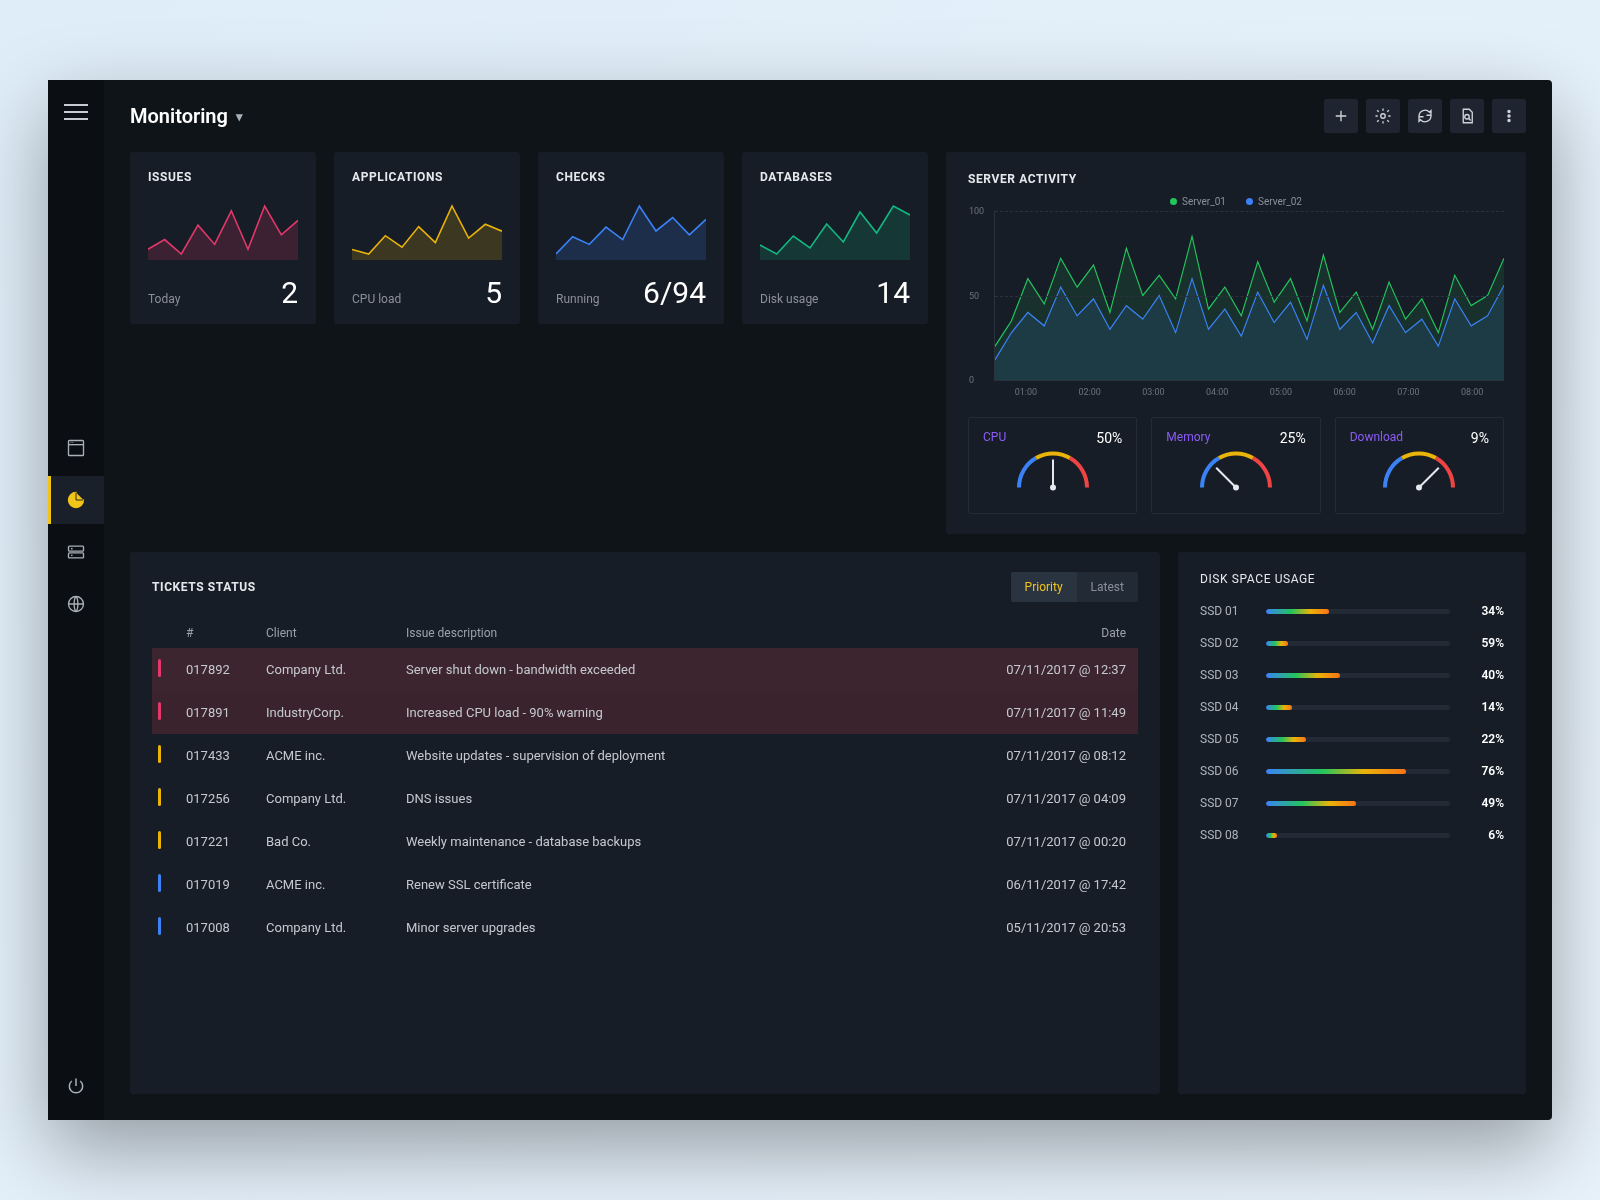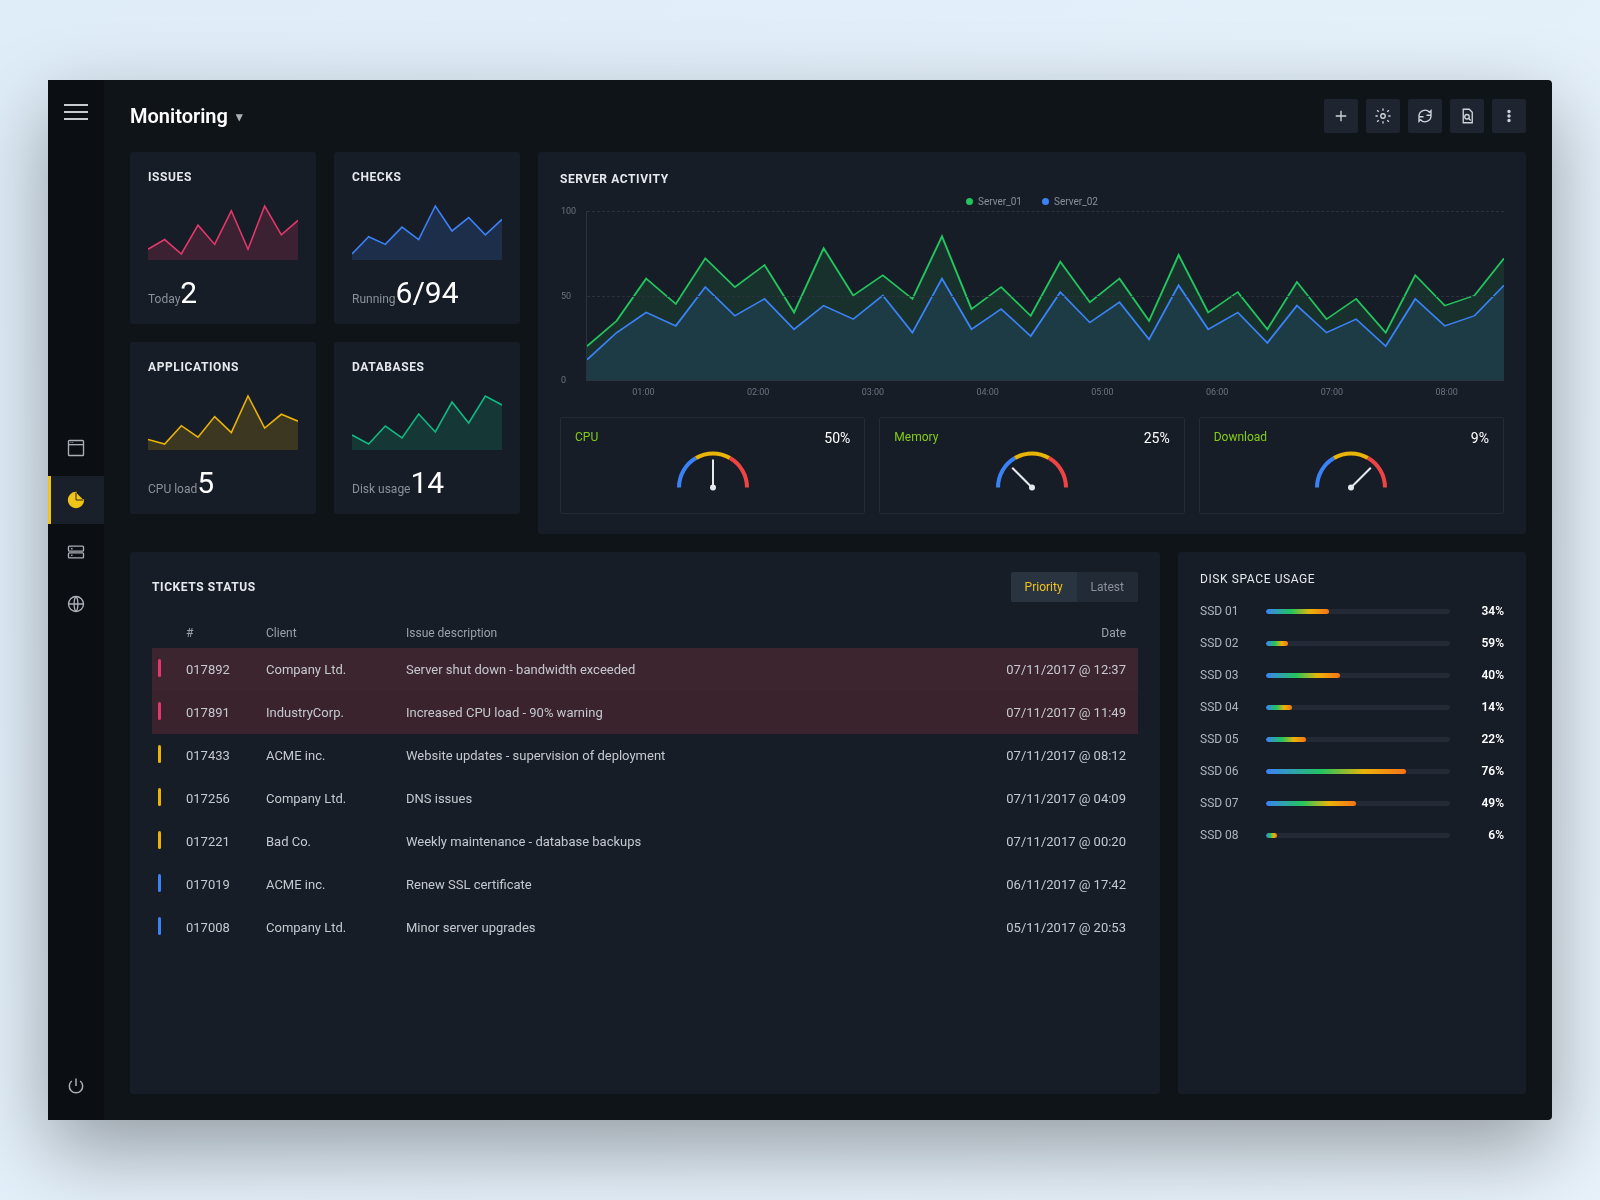--- a/index.html
+++ b/index.html
@@ -30,43 +30,43 @@
   .main{flex:1;display:flex;flex-direction:column;}
   .topbar{height:72px;display:flex;align-items:center;padding:0 26px;}
   .title{color:#fff;font-size:20px;font-weight:600;display:flex;align-items:center;gap:8px;}
   .title .chev{font-size:13px;color:#aab0b8;}
   .top-actions{margin-left:auto;display:flex;gap:8px;}
   .iconbtn{width:34px;height:34px;background:#1e2530;display:flex;align-items:center;justify-content:center;border-radius:2px;cursor:pointer;}
   .iconbtn svg{width:18px;height:18px;stroke:#d0d4da;fill:none;stroke-width:1.8;}
   .content{flex:1;padding:0 26px 26px 26px;display:flex;flex-direction:column;gap:18px;overflow:hidden;}
   .row{display:flex;gap:18px;}
   
-  .statcol{display:flex;flex-direction:column;gap:18px;}
+  .statcol{display:flex;flex-direction:row;gap:18px;}
   .statcard{width:186px;height:172px;background:#171d27;border-radius:3px;padding:18px 18px 14px 18px;display:flex;flex-direction:column;}
   .statcard h4{font-size:12px;font-weight:700;letter-spacing:.6px;color:#e5e8ec;}
   .spark{flex:1;display:flex;align-items:center;}
   .spark svg{width:100%;height:60px;}
-  .statfoot{display:flex;align-items:baseline;}
+  .statfoot{display:flex;align-items:baseline;justify-content:space-between;}
   .statfoot .lbl{font-size:12px;color:#8a9099;}
   .statfoot .val{font-size:30px;font-weight:400;color:#fff;}
   
   .server{flex:1;background:#171d27;border-radius:3px;padding:20px 22px;}
   .server h4{font-size:12px;font-weight:700;letter-spacing:.6px;color:#e5e8ec;margin-bottom:10px;}
   .legend{display:flex;gap:20px;justify-content:center;font-size:10px;color:#8a9099;margin-bottom:4px;}
   .legend span{display:flex;align-items:center;gap:5px;}
   .dot{width:7px;height:7px;border-radius:50%;display:inline-block;}
   .chartwrap{position:relative;height:170px;border-left:1px solid #2a323e;border-bottom:1px solid #2a323e;margin-left:26px;}
   .ylbl{position:absolute;left:-26px;font-size:9px;color:#6a7280;transform:translateY(-50%);}
   .grid{position:absolute;left:0;right:0;border-top:1px dashed #2a323e;}
   .xlabels{display:flex;margin-left:26px;font-size:9px;color:#6a7280;margin-top:6px;}
   .xlabels span{flex:1;text-align:center;}
   .gauges{display:flex;gap:14px;margin-top:20px;}
   .gauge{flex:1;border:1px solid #242b36;border-radius:2px;padding:12px 14px 8px 14px;}
   .gauge-top{display:flex;justify-content:space-between;font-size:12px;margin-bottom:4px;}
-  .gauge-top .gl{color:#84cc16;}
+  .gauge-top .gl{color:#8b5cf6;}
   .gauge-top .gv{color:#fff;font-size:14px;}
   .gauge svg{display:block;margin:0 auto;}
   
   .tickets{flex:1;background:#171d27;border-radius:3px;padding:20px 22px;}
   .thead{display:flex;align-items:center;margin-bottom:16px;}
   .thead h4{font-size:12px;font-weight:700;letter-spacing:.6px;color:#e5e8ec;}
   .tabseg{margin-left:auto;display:flex;background:#222a36;border-radius:2px;overflow:hidden;}
   .tabseg span{font-size:12px;padding:8px 14px;color:#8a9099;cursor:pointer;}
   .tabseg span.on{color:#f0c419;background:#2a3340;}
   table{width:100%;border-collapse:collapse;font-size:13px;}

